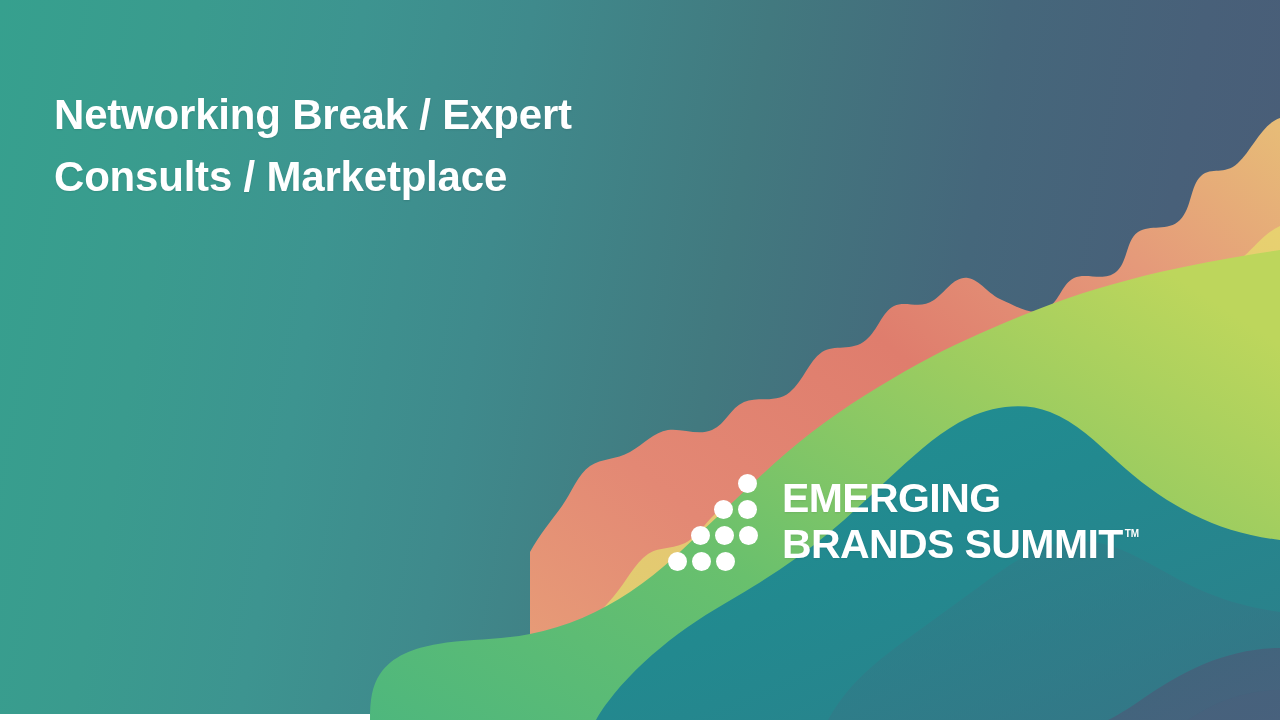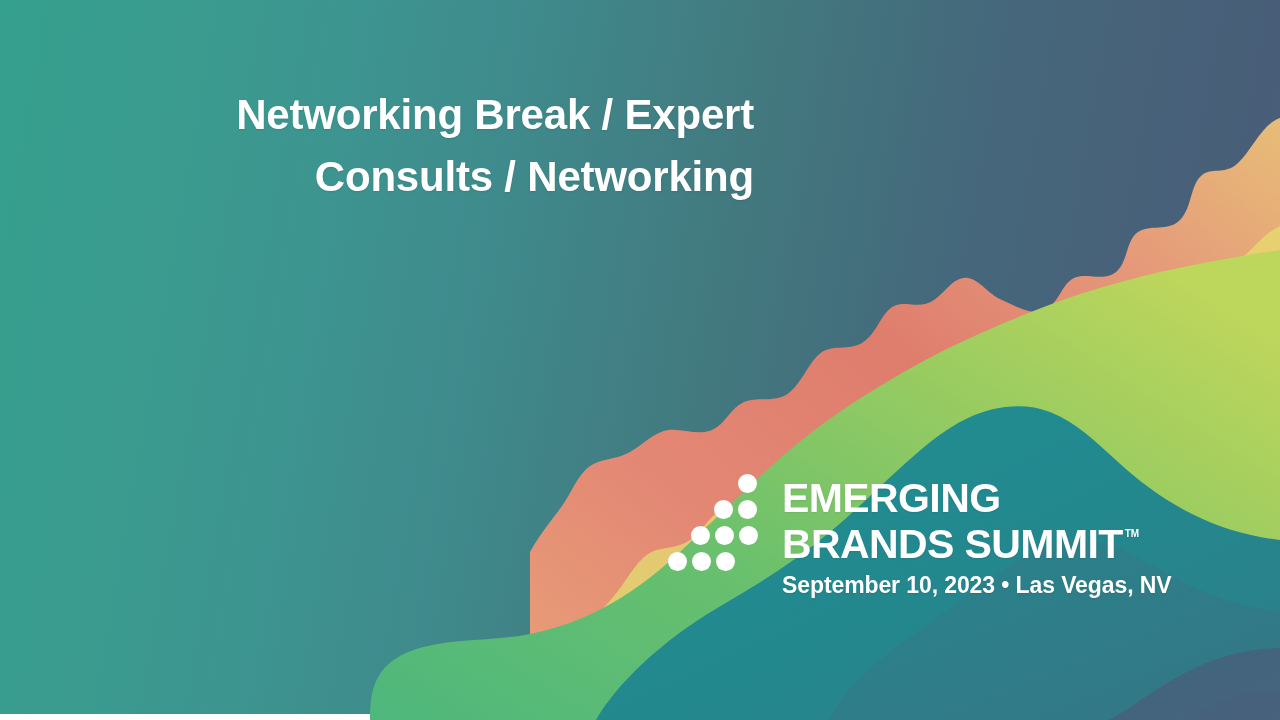--- a/index.html
+++ b/index.html
@@ -56,21 +56,21 @@
     position:absolute;
     left:54px; top:84px;
     width:700px;
     color:#ffffff;
     font-size:42px;
     font-weight:bold;
     line-height:1.48;
     letter-spacing:-0.2px;
     text-shadow:0 1px 2px rgba(0,0,0,.10);
   }
-  .headline .line { display:block; white-space:nowrap;text-align:right; }
+  .headline .line { display:block; white-space:nowrap; }
 
   
   .logo-lockup {
     position:absolute;
     left:668px; top:470px;
     width:560px; height:170px;
   }
 
   .logo-mark {
     position:absolute;
@@ -317,38 +317,37 @@
         C 1256 690 1232 696 1212 706
         C 1202 711 1194 716 1188 720
         L 1280 720 Z"></path>
     </svg>
   </div>
 
   <div class="bottom-trim"></div>
 
   <h1 class="headline">
     <span class="line">Networking Break / Expert</span>
-    <span class="line">Consults / Networking</span>
+    <span class="line">Consults / Marketplace</span>
   </h1>
 
   <div class="logo-lockup">
 
     <div class="logo-mark">
       <span class="dot" style="left:70px; top:0px;"></span>
       <span class="dot" style="left:46px; top:26px;"></span>
       <span class="dot" style="left:70px; top:26px;"></span>
       <span class="dot" style="left:23px; top:52px;"></span>
       <span class="dot" style="left:47px; top:52px;"></span>
       <span class="dot" style="left:71px; top:52px;"></span>
       <span class="dot" style="left:0px;  top:78px;"></span>
       <span class="dot" style="left:24px; top:78px;"></span>
       <span class="dot" style="left:48px; top:78px;"></span>
     </div>
 
     <div class="logo-words">
       <span class="logo-line1">EMERGING</span>
       <span class="logo-line2"><span>BRANDS SUMMIT</span><span class="logo-tm">TM</span></span>
-      <span class="logo-datetime">September 10, 2023 • Las Vegas, NV</span>
     </div>
 
   </div>
 
 </div>
 
 </body></html>

